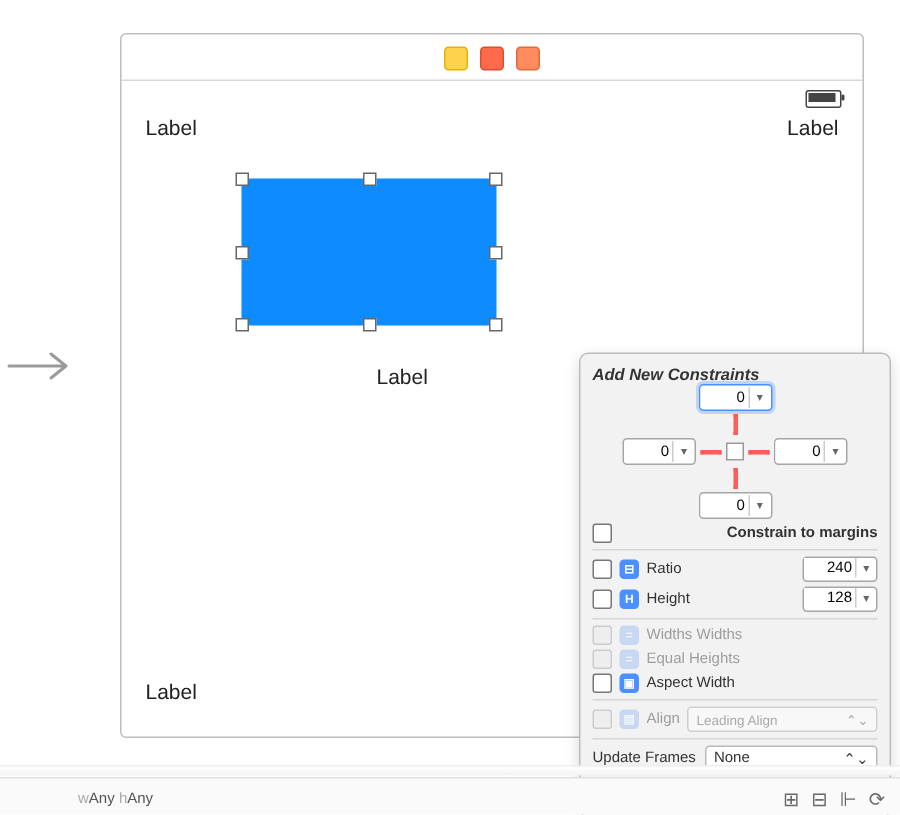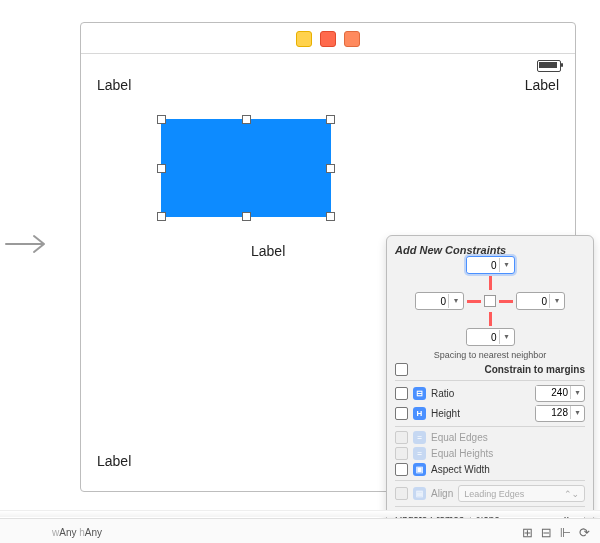--- a/index.html
+++ b/index.html
@@ -126,21 +126,20 @@
           <input value="0" style="">
           <div class="car">▾</div>
         </div>
       </div>
       <div class="strut"></div>
       <div class="spcombo">
         <input value="0" style="">
         <div class="car">▾</div>
       </div>
     </div>
-    <div class="spc-caption">Spacing to nearest neighbor</div>
     <div class="chk-row cm-row">
       <div class="chk en"></div>
       <span>Constrain to margins</span>
     </div>
     <div class="sep"></div>
 
     <div class="chk-row">
       <div class="chk en"></div>
       <div class="micon">⊟</div>
       <span>Ratio</span>
@@ -156,40 +155,40 @@
       <div class="row-field">
         <input value="128" style="">
         <div class="car">▾</div>
       </div>
     </div>
     <div class="sep"></div>
 
     <div class="chk-row dim">
       <div class="chk dis"></div>
       <div class="micon dis">=</div>
-      <span>Equal Edges</span>
+      <span>Widths Widths</span>
     </div>
     <div class="chk-row dim">
       <div class="chk dis"></div>
       <div class="micon dis">=</div>
       <span>Equal Heights</span>
     </div>
     <div class="chk-row">
       <div class="chk en"></div>
       <div class="micon">▣</div>
       <span>Aspect Width</span>
     </div>
     <div class="sep"></div>
 
     <div class="chk-row dim">
       <div class="chk dis"></div>
       <div class="micon dis">▤</div>
       <span>Align</span>
       <div class="align-combo">
-        <span>Leading Edges</span>
+        <span>Leading Align</span>
         <span>⌃⌄</span>
       </div>
     </div>
     <div class="sep"></div>
 
     <div class="uf-row">
       <span class="uf-label">Update Frames</span>
       <div class="uf-select">
         <span>None</span>
         <span>⌃⌄</span>

